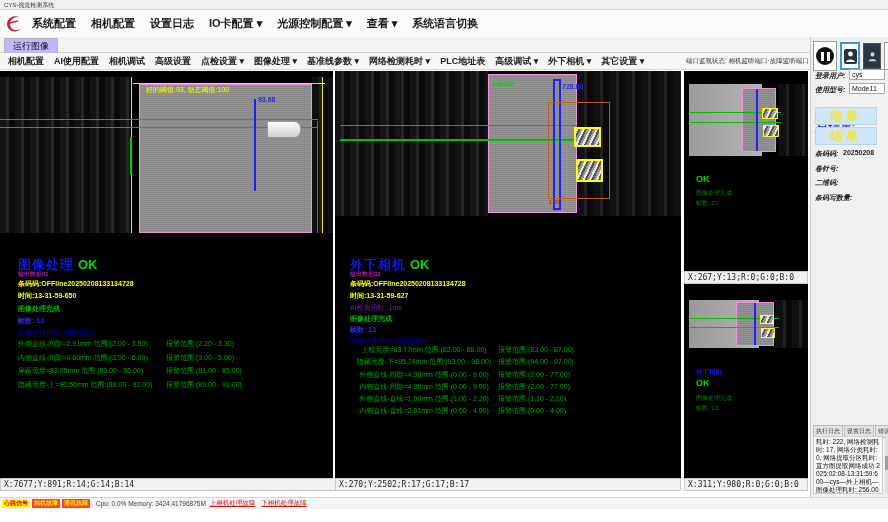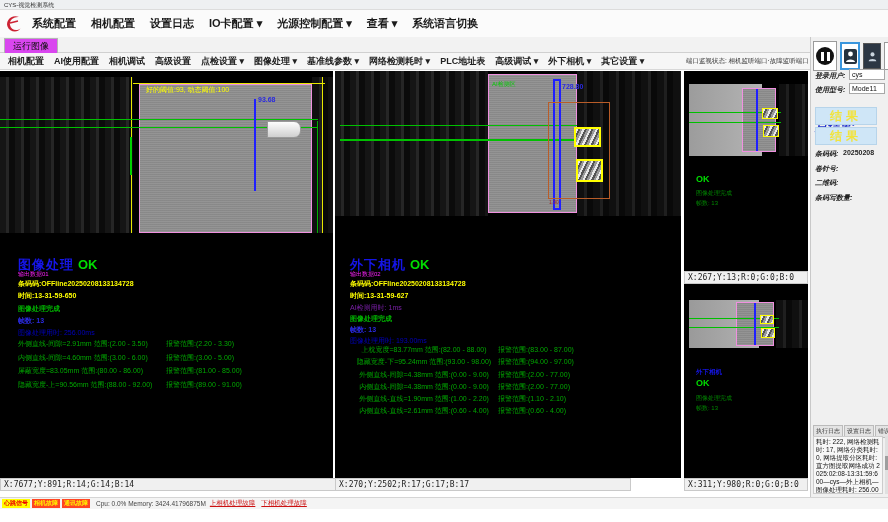--- a/index.html
+++ b/index.html
@@ -5,21 +5,21 @@
   * { margin:0; padding:0; box-sizing:border-box; }
   html,body { width:888px; height:522px; background:#fff; font-family:"Liberation Sans", sans-serif; overflow:hidden; }
   .app { position:relative; width:888px; height:522px; background:#fff; }
 
   
   .titlebar { position:absolute; left:0; top:0; width:888px; height:10px; background:#eef0f2; border-bottom:1px solid #dcdcdc; font-size:6px; color:#333; padding-left:4px; line-height:10px; }
   .menubar { position:absolute; left:0; top:10px; width:888px; height:27px; background:#fbfbfb; display:flex; align-items:center; }
   .logo { width:20px; height:20px; margin:0 8px 0 4px; }
   .mi { font-size:11px; font-weight:600; color:#1a1a1a; margin-right:15px; cursor:default; white-space:nowrap; }
   .tabrow { position:absolute; left:0; top:37px; width:810px; height:16px; background:#f2f2f2; border-bottom:1px solid #d0d0d0; }
-  .tab { position:absolute; left:4px; top:1px; height:15px; padding:0 8px; background:#d946ef; border:1px solid #b5b5b5; border-bottom:none; font-size:9px; line-height:14px; color:#111; }
+  .tab { position:absolute; left:4px; top:1px; height:15px; padding:0 8px; background:#c4b5fd; border:1px solid #b5b5b5; border-bottom:none; font-size:9px; line-height:14px; color:#111; }
   .toolrow { position:absolute; left:0; top:53px; width:810px; height:17px; background:#f6f6f6; border-bottom:1px solid #d8d8d8; display:flex; align-items:center; padding-left:8px; }
   .ti { font-size:9px; font-weight:600; color:#222; margin-right:10px; white-space:nowrap; }
   .port-status { position:absolute; left:686px; top:57px; font-size:6.5px; color:#333; white-space:nowrap; }
 
   
   .cam { position:absolute; background:#000; overflow:hidden; }
   .coordbar { position:absolute; height:13px; background:#f0f0f0; border:1px solid #c9c9c9; font-family:"DejaVu Sans Mono", monospace; font-size:8px; color:#222; line-height:11px; padding-left:3px; }
 
   .stripes-l { background:repeating-linear-gradient(90deg,#151515 0 6px,#262626 6px 9px,#0b0b0b 9px 15px); }
   .stripes-r { background:repeating-linear-gradient(90deg,#101010 0 7px,#1f1f1f 7px 10px,#090909 10px 16px); }
@@ -213,21 +213,21 @@
       <div class="mrow">
           <span class="m">外侧直线-直线=1.90mm 范围:(1.00 - 2.20)</span>
           <span class="a">报警范围:(1.10 - 2.10)</span>
         </div>
       <div class="mrow">
           <span class="m">内侧直线-直线=2.61mm 范围:(0.60 - 4.00)</span>
           <span class="a">报警范围:(0.60 - 4.00)</span>
         </div>
     </div>
   </div>
-  <div class="coordbar" style="left:335px; top:478px; width:296px;">X:270;Y:2502;R:17;G:17;B:17</div>
+  <div class="coordbar" style="left:335px; top:478px; width:346px;">X:270;Y:2502;R:17;G:17;B:17</div>
 
   <div class="cam" style="left:684px; top:71px; width:124px; height:200px;">
     <div style="position:absolute; left:0; top:13px; width:124px; height:72px;">
       <div style="position:absolute; left:5px; top:0; width:73px; height:72px; background:linear-gradient(90deg,#9c9c9c,#b4b4b4);"></div>
       <div class="stripes-r" style="position:absolute; left:95px; top:0; width:29px; height:72px;"></div>
       <div class="grayfill" style="position:absolute; left:58px; top:4px; width:34px; height:64px; border:1px solid #f090e0;"></div>
       <div class="hline" style="left:5px; top:28px; width:92px; height:1px; background:#00c000;"></div>
       <div class="hline" style="left:5px; top:38px; width:92px; height:1px; background:#00c000;"></div>
       <div class="vline" style="left:72px; top:5px; width:2px; height:62px; background:#2020ff;"></div>
       <div class="metal" style="position:absolute; left:78px; top:24px; width:16px; height:11px; border:1px solid #ffff00;"></div>

